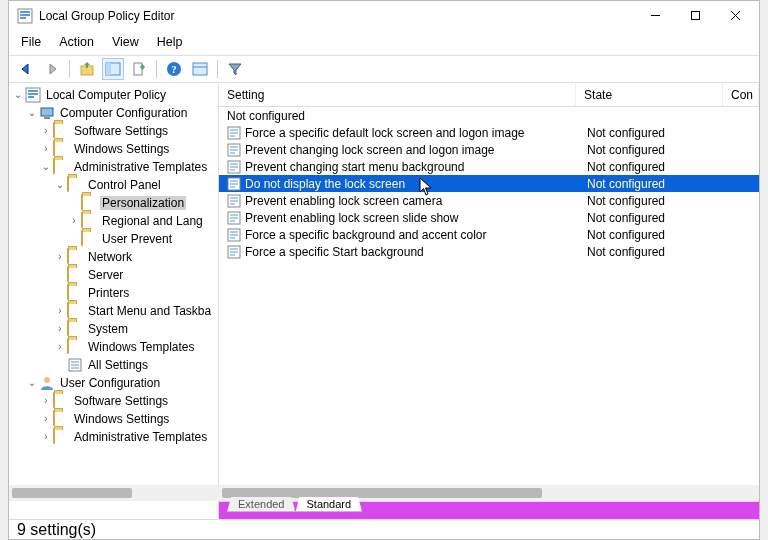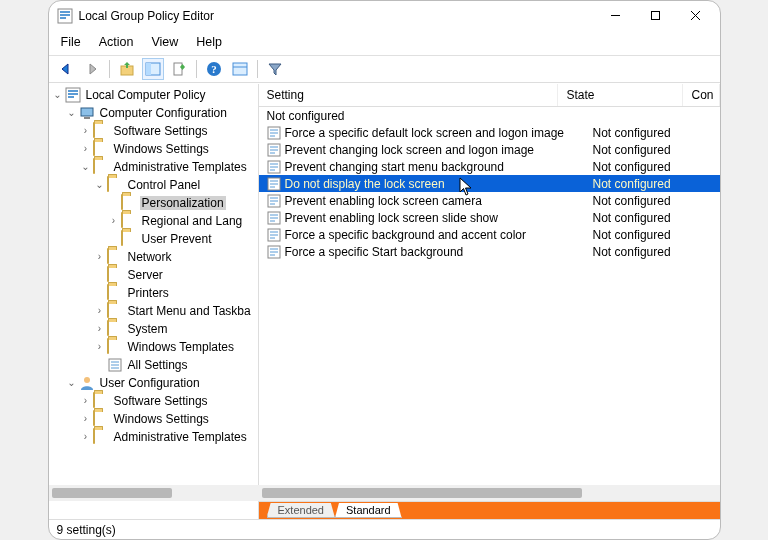--- a/index.html
+++ b/index.html
@@ -2,22 +2,22 @@
 <html><head>
 <meta charset="utf-8">
 <style>
   * { box-sizing: border-box; 
       
       image-rendering: pixelated;
   }
   html, body { margin:0; padding:0; font-family: "Segoe UI", Arial, sans-serif; font-size:12px; color:#000; }
   body { background:#f0f0f0; display:flex; align-items:flex-start; justify-content:center; }
   .window {
-    width:673px; height:540px; background:#fff;
-    border:1px solid #bbb; border-radius:13px;
+    width:752px; height:540px; background:#fff;
+    border:1px solid #bbb; border-radius:0;
     display:flex; flex-direction:column;
     position:relative; overflow:hidden;
   }
   .titlebar {
     height:30px; display:flex; align-items:center; padding:0 4px 0 8px;
     border-bottom:1px solid #fff;
   }
   .titlebar .icon { width:16px; height:16px; margin-right:6px; }
   .titlebar .title { flex:1; font-size:12px; }
   .winbtn { width:40px; height:28px; display:flex; align-items:center; justify-content:center; }
@@ -68,35 +68,35 @@
   .row .cell.state { width:148px; }
   .row.sel { background:#0a62d8; color:#fef9c3; }
   .row .itemicon { width:14px; height:14px; flex:0 0 14px; }
 
   .hscroll {
     height:16px; background:#f0f0f0; display:flex;
   }
   .hscroll .thumb { height:10px; margin:3px; background:#b8b8b8; border-radius:2px; }
 
   .tabs {
-    display:flex; align-items:flex-end; padding:0 8px; height:18px;
+    display:flex; align-items:flex-end; padding:6px 8px; height:18px;
     border-top:1px solid #ddd;
-    background:#f97316;
+    background:#d946ef;
     font-size:11px;
   }
   .tab {
     padding:1px 10px; border:1px solid #bbb; border-top:none;
     background:#fff; position:relative; top:-1px;
     border-bottom-left-radius:0; border-bottom-right-radius:0;
     clip-path: polygon(6% 0, 94% 0, 100% 100%, 0 100%);
   }
   .tab:not(.active){ background:#f0f0f0; color:#555; }
 
   .status {
-    height:20px; border-top:1px solid #ddd; padding:2px 8px; font-size:12px;
+    height:20px; border-top:1px solid #ddd; padding:2px 8px; font-size:16px;
     display:flex; align-items:center;
   }
 
   
   .folder { width:16px; height:13px; background:#f3d07a; border:1px solid #cba747; border-radius:1px; position:relative; }
   .folder::before{ content:""; position:absolute; top:-3px; left:0; width:7px; height:3px; background:#f3d07a; border:1px solid #cba747; border-bottom:none; border-radius:1px 1px 0 0;}
 
   .cursor {
     position:absolute; width:14px; height:20px; pointer-events:none;
   }

